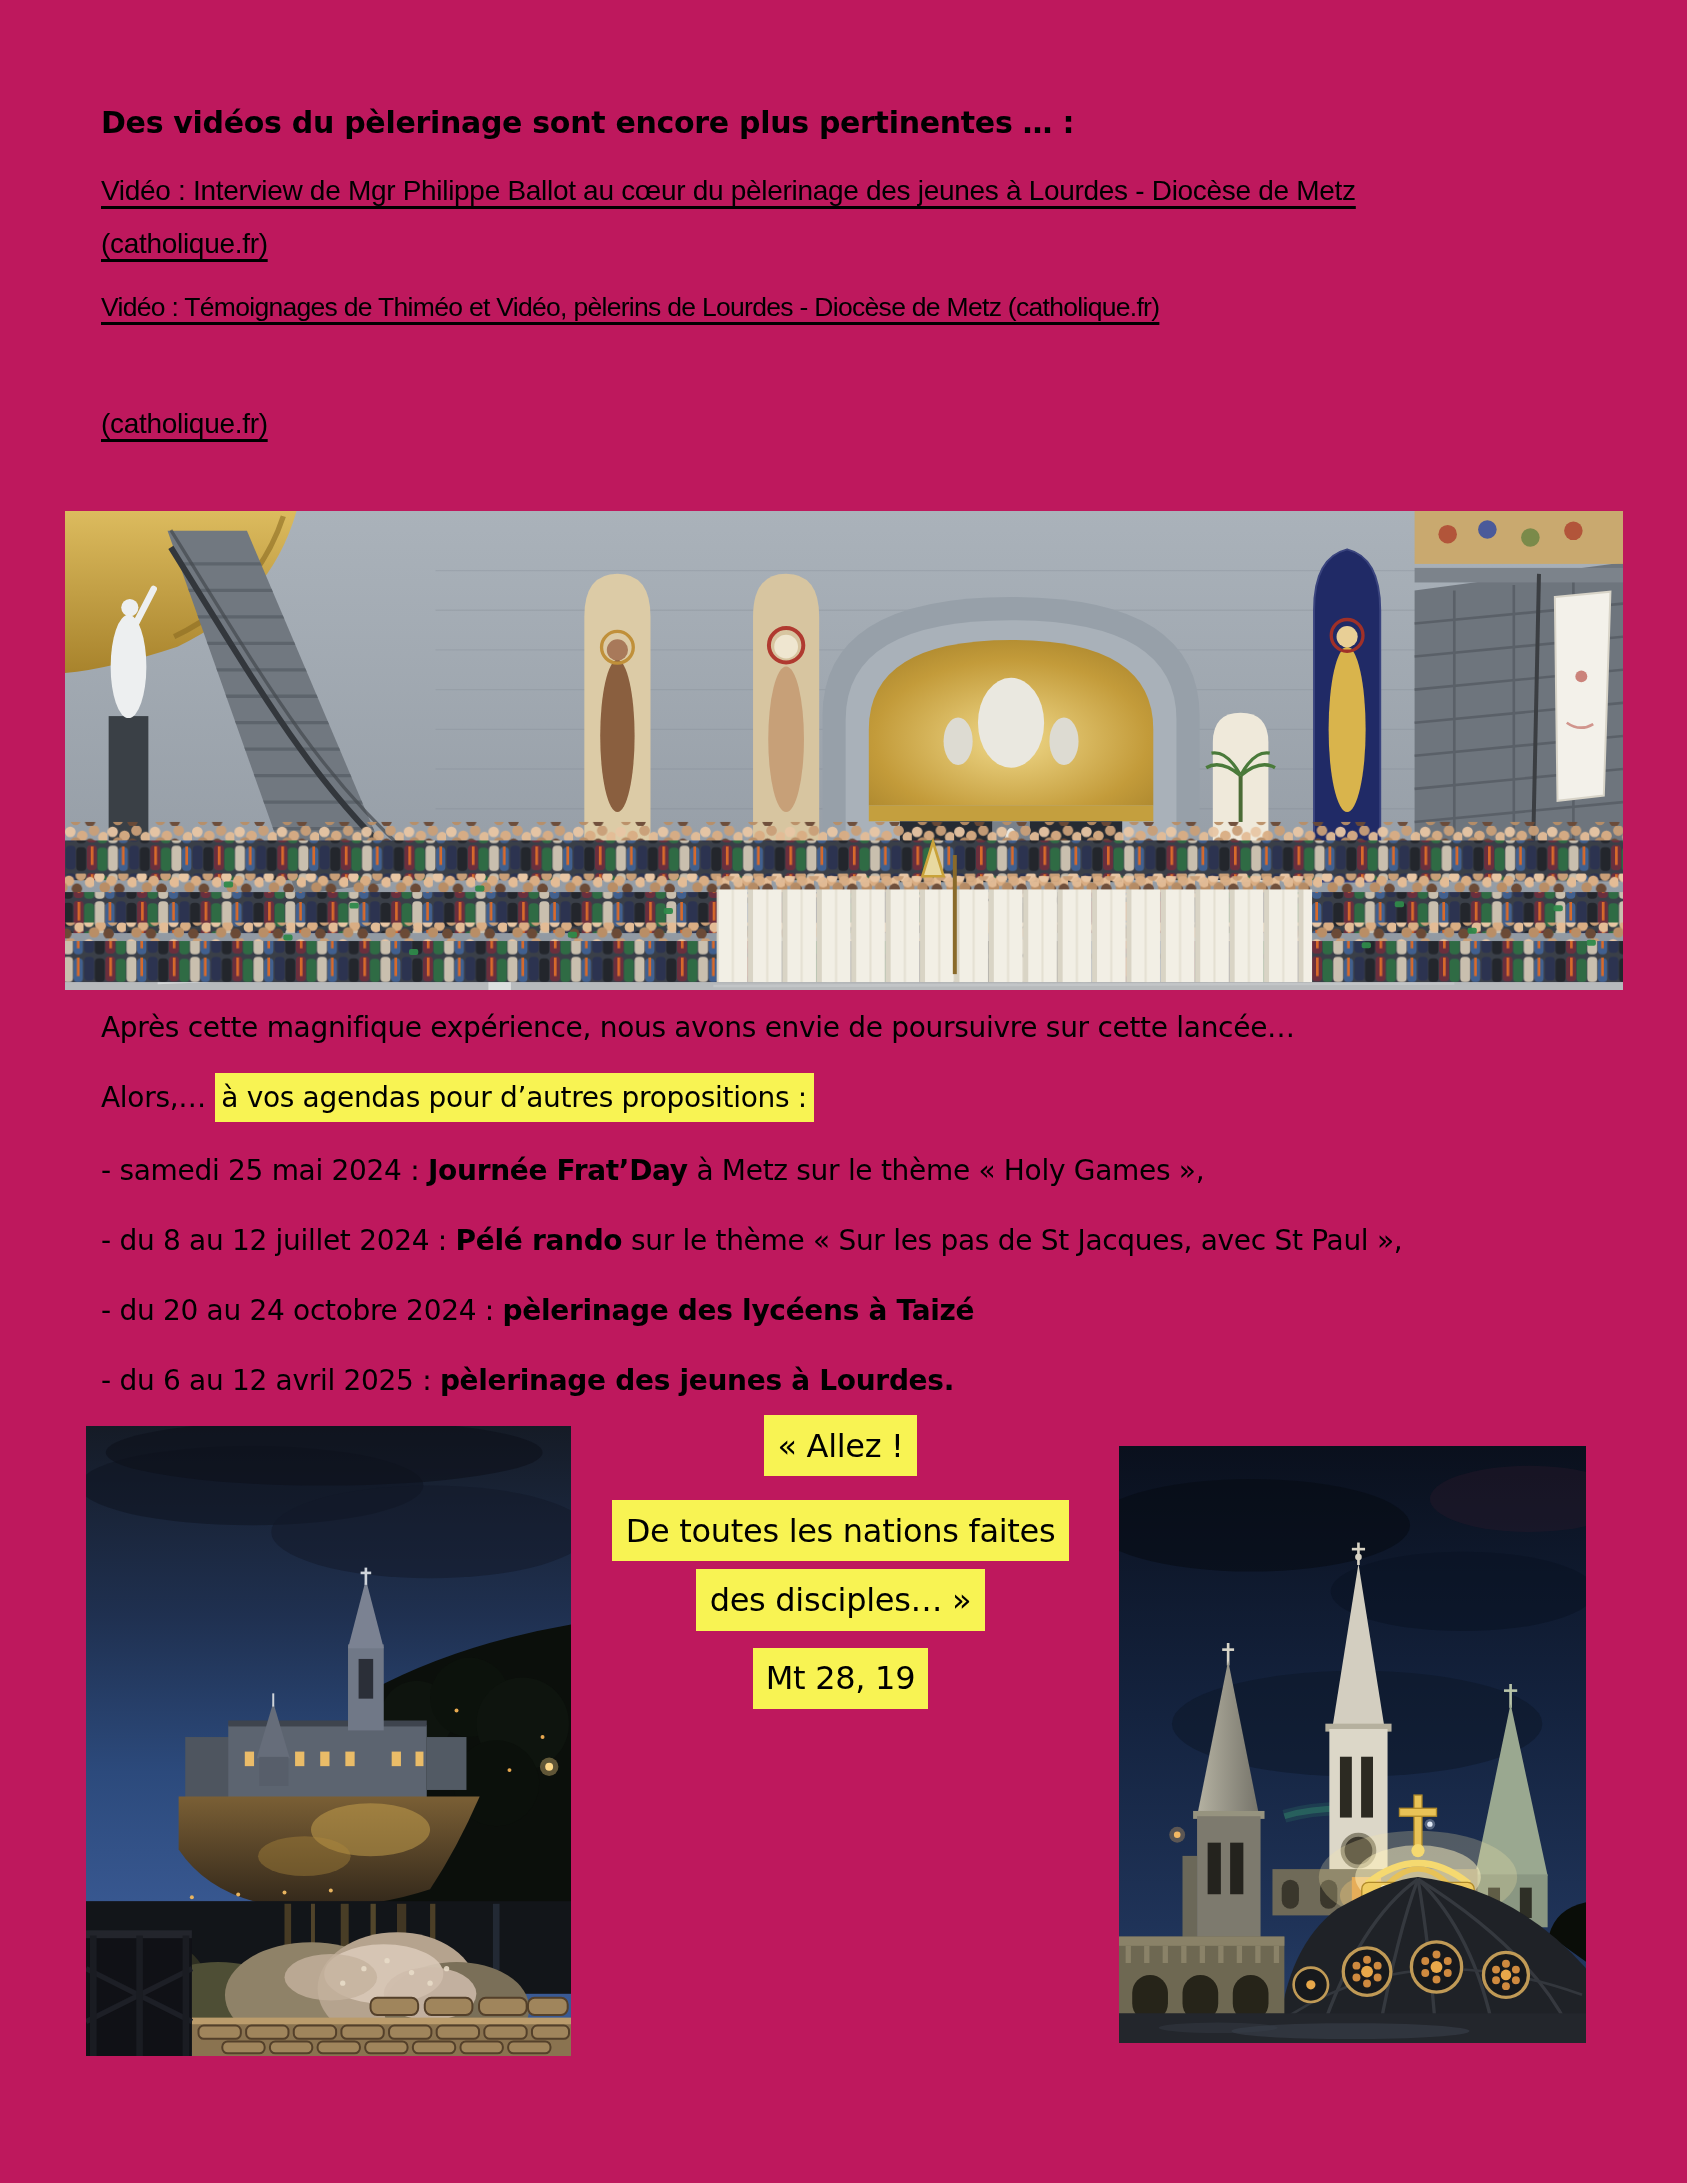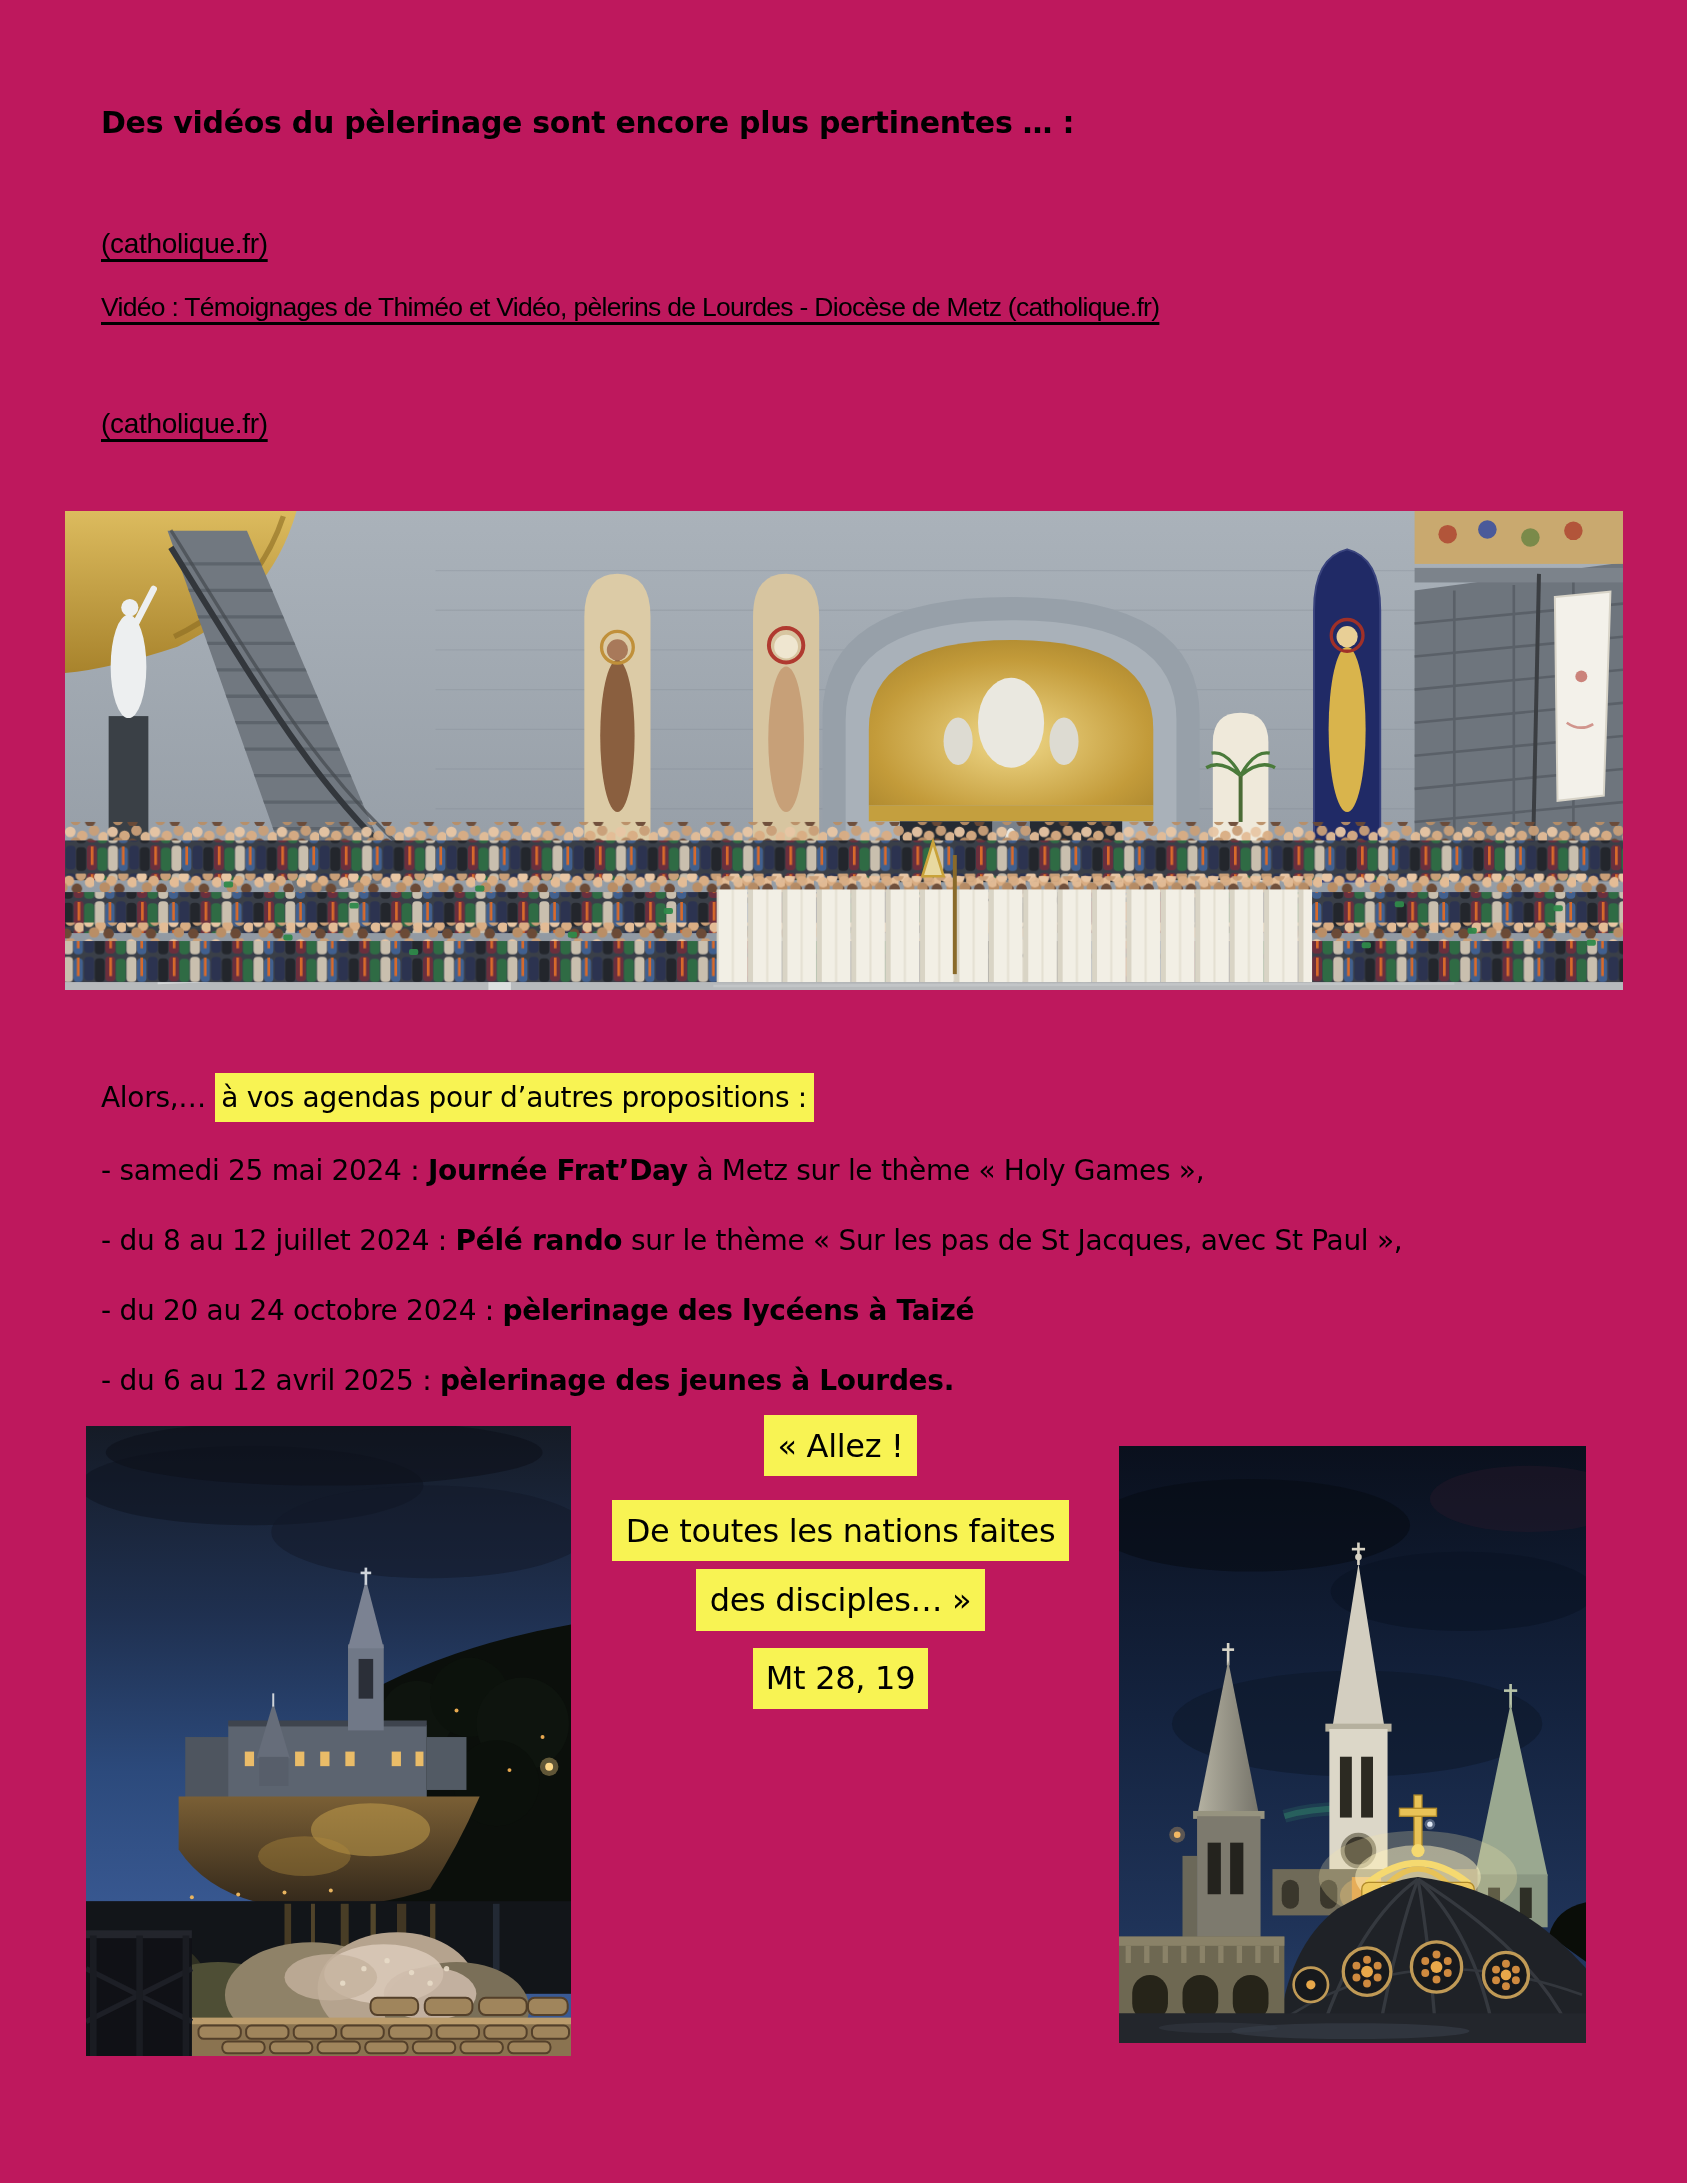--- a/index.html
+++ b/index.html
@@ -71,21 +71,21 @@
   .hl-c{background:#7df2f0;}
 </style>
 </head>
 <body>
 
 <div class="page">
 
   <div class="heading">Des vidéos du pèlerinage sont encore plus pertinentes … :</div>
 
   <div class="links">
-    <a href="#" class="video-link"><br><span>(catholique.fr)</span></a>
+    <a href="#" class="video-link"><span>Vidéo : Interview de Mgr Philippe Ballot au cœur du pèlerinage des jeunes à Lourdes - Diocèse de Metz</span><br><span>(catholique.fr)</span></a>
     <a href="#" class="video-link small"><span>Vidéo : Témoignages de Thiméo et Vidéo, pèlerins de Lourdes - Diocèse de Metz (catholique.fr)</span></a>
     <a href="#" class="video-link"><br><span>(catholique.fr)</span></a>
   </div>
 
   <div class="photo" id="group-photo">
     <svg viewBox="0 0 2355 724" width="1558" height="479" preserveAspectRatio="none">
       <defs>
         <linearGradient id="stoneG" x1="0" y1="0" x2="0" y2="1">
           <stop offset="0" stop-color="#aab2ba"></stop>
             <stop offset="1" stop-color="#8f97a0"></stop>
@@ -251,20 +251,23 @@
         <rect x="2120" y="630" width="14" height="9" rx="3"></rect>
           <rect x="2250" y="596" width="14" height="9" rx="3"></rect>
         <rect x="330" y="640" width="14" height="9" rx="3"></rect>
           <rect x="520" y="662" width="14" height="9" rx="3"></rect>
         <rect x="1960" y="652" width="14" height="9" rx="3"></rect>
           <rect x="2300" y="648" width="14" height="9" rx="3"></rect>
       </g>
     </svg>
   </div>
 
+  <div class="body-line" id="para-experience">
+    <span>Après cette magnifique expérience, nous avons envie de poursuivre sur cette lancée…</span>
+  </div>
   <div class="body-line" id="para-alors">
     <span>Alors,… </span><mark class="y">à vos agendas pour d’autres propositions :</mark>
   </div>
 
   <div class="body-line" id="agenda-1">
     <span>- samedi 25 mai 2024 : </span><span class="b">Journée Frat’Day</span><span> à Metz sur le thème « Holy Games »,</span>
   </div>
   <div class="body-line" id="agenda-2">
     <span>- du 8 au 12 juillet 2024 : </span><span class="b">Pélé rando</span><span> sur le thème « Sur les pas de St Jacques, avec St Paul »,</span>
   </div>

